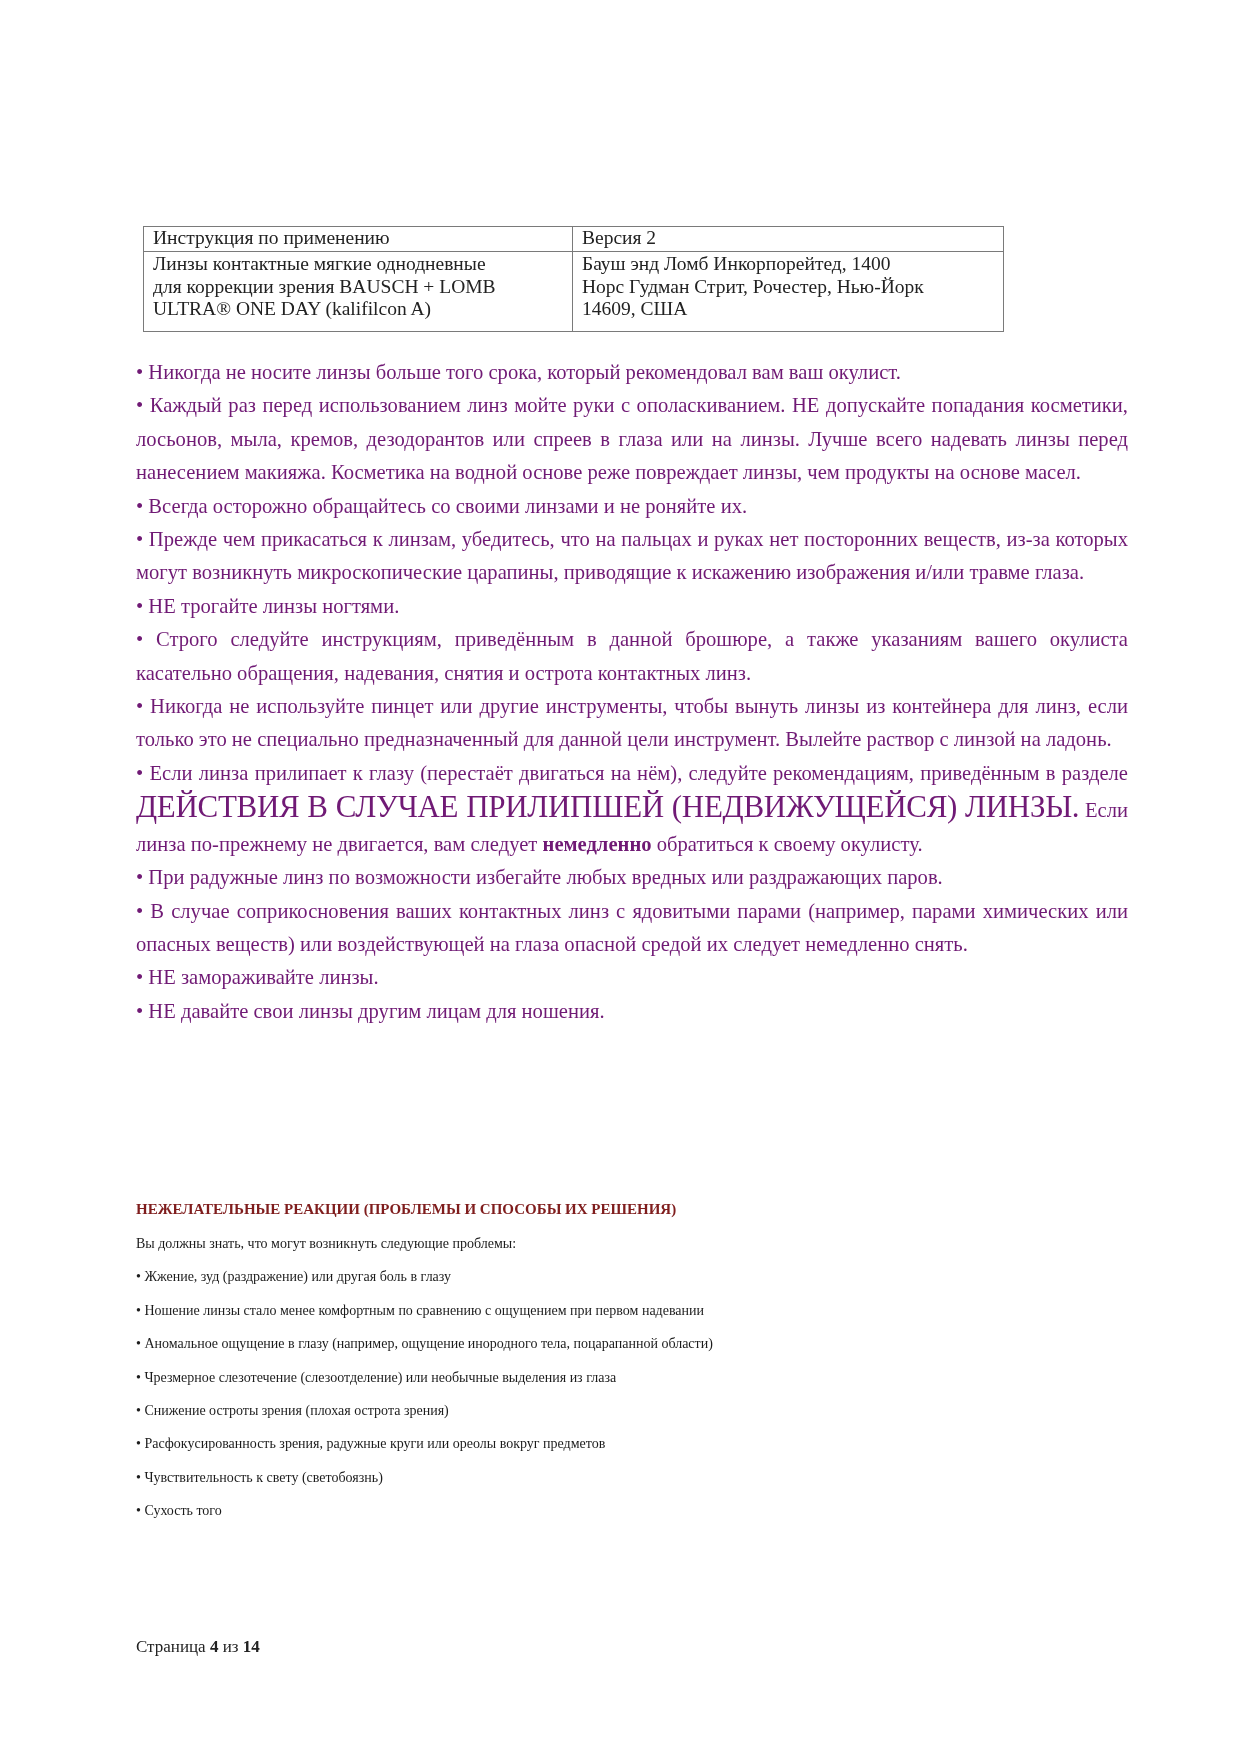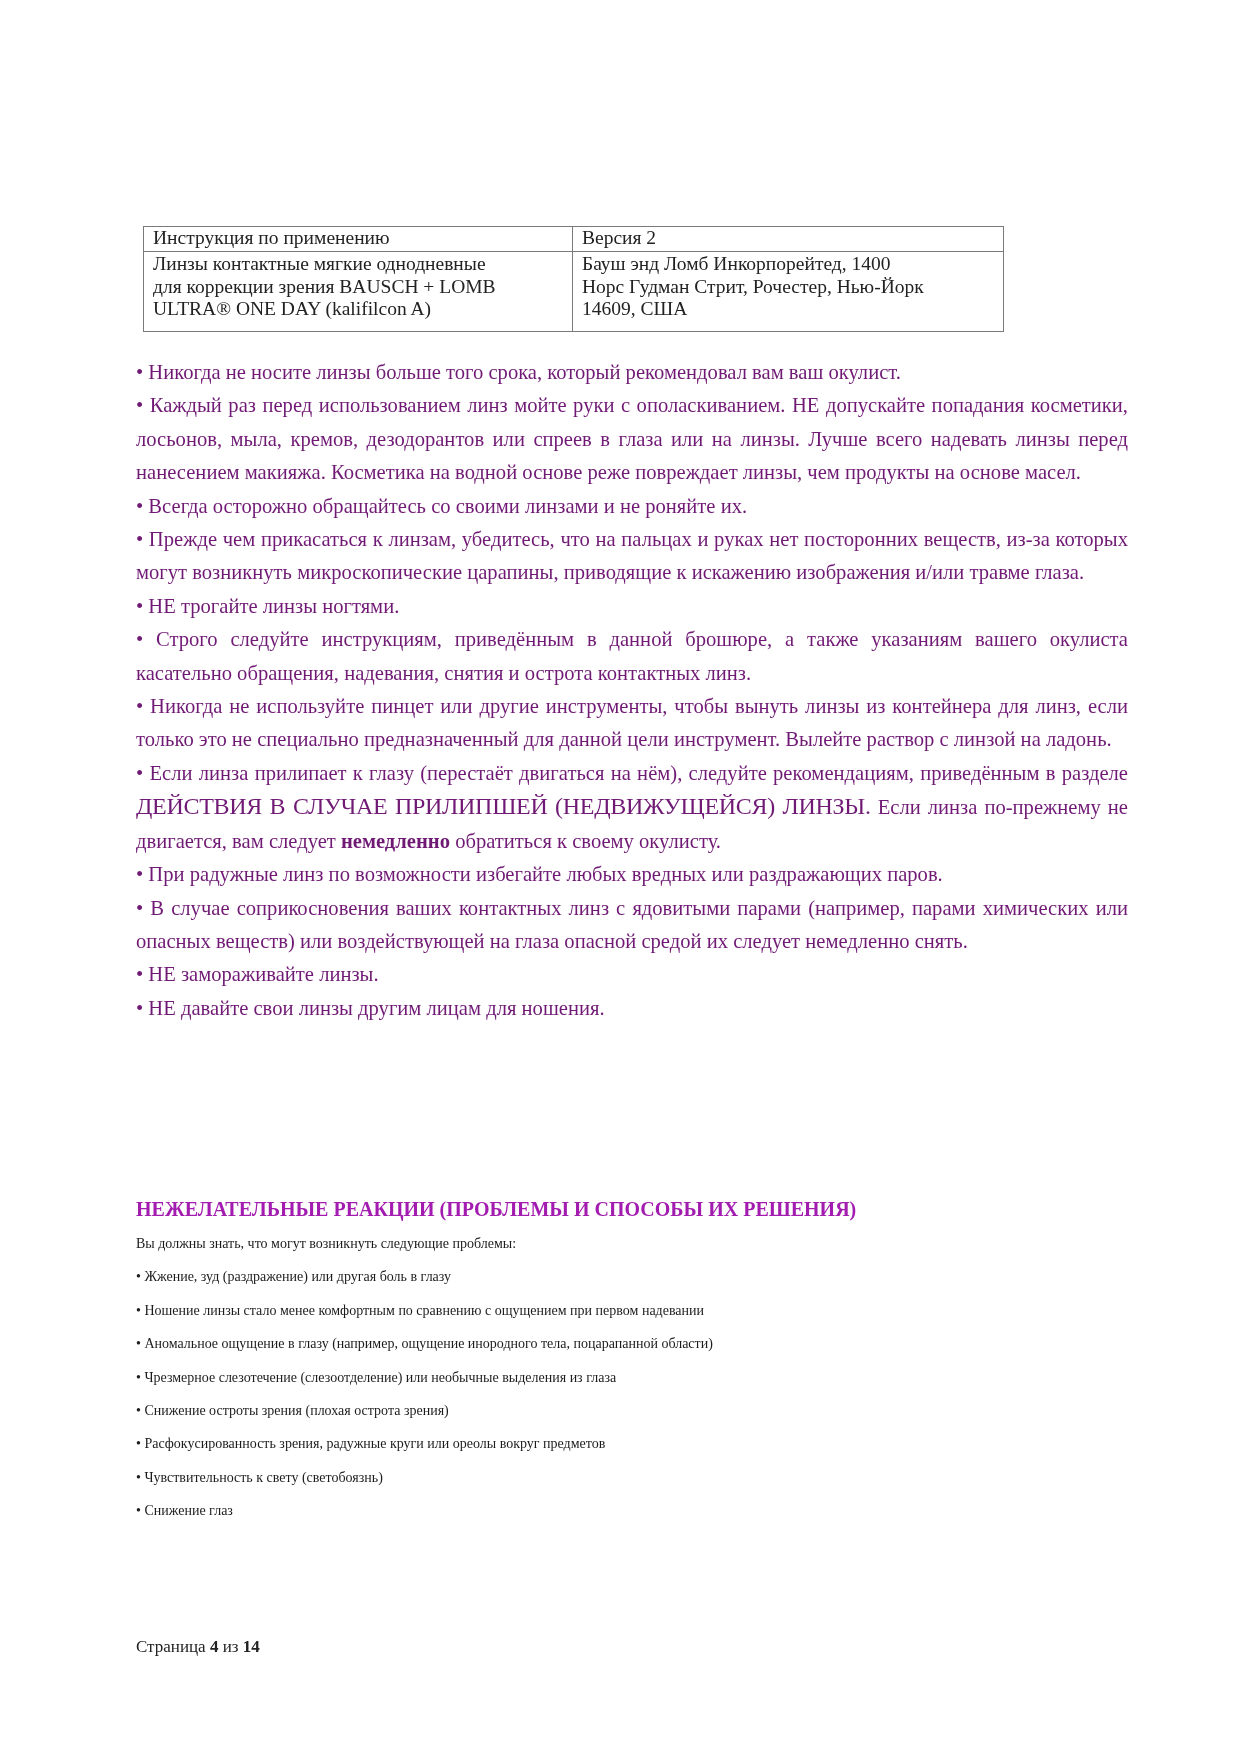--- a/index.html
+++ b/index.html
@@ -25,26 +25,26 @@
   .cell-line { display: block; white-space: nowrap; }
 
   
   .body {
     position: absolute; left: 136px; top: 310px; width: 992px;
     font-size: 20.6px; line-height: 33.4px; color: #701a75;
   }
   .para { margin: 0; text-align: justify; }
   .para.last-left { text-align: left; }
   .bold { font-weight: bold; }
-  .big { font-size: 24px; letter-spacing: -0.3px; }
+  .big { font-size: 31px; letter-spacing: -0.3px; }
 
   .section-title {
     position: absolute; left: 136px; top: 1148px; width: 992px;
-    font-size: 20px; font-weight: bold; line-height: 30px; margin: 0;
-    color: #a21caf;
+    font-size: 15px; font-weight: bold; line-height: 30px; margin: 0;
+    color: #7f1d1d;
   }
   .reactions {
     position: absolute; left: 136px; top: 1181px; width: 992px;
     font-size: 14px; line-height: 33.4px; color: #1c1c1c;
   }
 
   .footer {
     position: absolute; left: 136px; top: 1591px;
     font-size: 17px; color: #222;
   }
@@ -104,21 +104,21 @@
 
   <div class="reactions">
     <p class="para last-left">Вы должны знать, что могут возникнуть следующие проблемы:</p>
     <p class="para last-left">• Жжение, зуд (раздражение) или другая боль в глазу</p>
     <p class="para last-left">• Ношение линзы стало менее комфортным по сравнению с ощущением при первом надевании</p>
     <p class="para">• Аномальное ощущение в глазу (например, ощущение инородного тела, поцарапанной области)</p>
     <p class="para last-left">• Чрезмерное слезотечение (слезоотделение) или необычные выделения из глаза</p>
     <p class="para last-left">• Снижение остроты зрения (плохая острота зрения)</p>
     <p class="para last-left">• Расфокусированность зрения, радужные круги или ореолы вокруг предметов</p>
     <p class="para last-left">• Чувствительность к свету (светобоязнь)</p>
-    <p class="para last-left">• Снижение глаз</p>
+    <p class="para last-left">• Сухость того</p>
   </div>
 
   <div class="footer">
     <span>Страница</span>
     <b>4</b>
     <span>из</span>
     <b>14</b>
   </div>
 
   <div class="scan-edge"></div>

